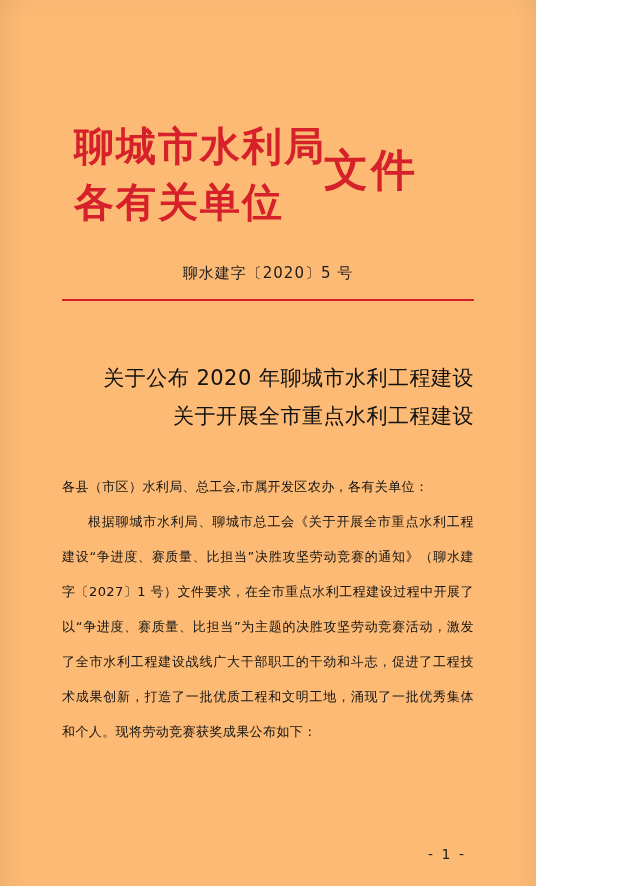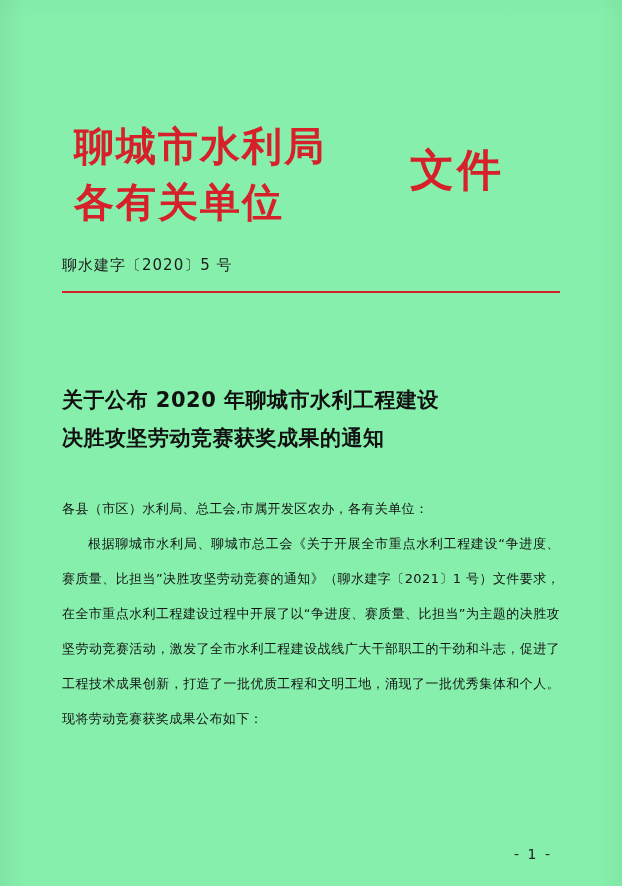--- a/index.html
+++ b/index.html
@@ -8,23 +8,23 @@
   }
   body {
     width: 622px;
     height: 886px;
     background: #ffffff;
     font-family: "Liberation Serif", serif;
     overflow: hidden;
   }
   .page {
     position: relative;
-    width: 622px;
+    width: 536px;
     height: 886px;
-    background: #86efac;
+    background: #fdba74;
     box-sizing: border-box;
     overflow: hidden;
   }
   
   .page::before {
     content: "";
     position: absolute;
     inset: 0;
     background:
       linear-gradient(90deg, rgba(0,0,0,0.045) 0px, rgba(0,0,0,0.0) 26px),
@@ -66,39 +66,39 @@
     font-weight: bold;
     font-size: 44px;
     letter-spacing: 3px;
     line-height: 52px;
     white-space: nowrap;
     margin-left: 38px;
   }
 
   
   .docnum {
-    margin-top: 14px;
-    text-align: left;
+    margin-top: 22px;
+    text-align: center;
     font-family: "DejaVu Sans", sans-serif;
     font-size: 15px;
     color: #1b1b1b;
     letter-spacing: 1px;
   }
   .redrule {
     margin-top: 16px;
     height: 2px;
     background: #d6202a;
   }
 
   
   .title {
-    margin-top: 88px;
-    text-align: left;
+    margin-top: 58px;
+    text-align: right;
     font-family: "DejaVu Sans", sans-serif;
-    font-weight: bold;
+    font-weight: normal;
     font-size: 21px;
     line-height: 38px;
     color: #111111;
     letter-spacing: 0.5px;
   }
   .title-line { display: block; }
 
   
   .body {
     margin-top: 34px;
@@ -135,24 +135,24 @@
         <div class="mast-line">各有关单位</div>
       </div>
       <div class="mast-wen">文件</div>
     </div>
 
     <div class="docnum">聊水建字〔2020〕5 号</div>
     <div class="redrule"></div>
 
     <div class="title">
       <span class="title-line">关于公布 2020 年聊城市水利工程建设</span>
-      <span class="title-line">决胜攻坚劳动竞赛获奖成果的通知</span>
+      <span class="title-line">关于开展全市重点水利工程建设</span>
     </div>
 
     <div class="body">
       <p class="para">各县（市区）水利局、总工会,市属开发区农办，各有关单位：</p>
-      <p class="para indent">根据聊城市水利局、聊城市总工会《关于开展全市重点水利工程建设“争进度、赛质量、比担当”决胜攻坚劳动竞赛的通知》（聊水建字〔2021〕1 号）文件要求，在全市重点水利工程建设过程中开展了以“争进度、赛质量、比担当”为主题的决胜攻坚劳动竞赛活动，激发了全市水利工程建设战线广大干部职工的干劲和斗志，促进了工程技术成果创新，打造了一批优质工程和文明工地，涌现了一批优秀集体和个人。现将劳动竞赛获奖成果公布如下：</p>
+      <p class="para indent">根据聊城市水利局、聊城市总工会《关于开展全市重点水利工程建设“争进度、赛质量、比担当”决胜攻坚劳动竞赛的通知》（聊水建字〔2027〕1 号）文件要求，在全市重点水利工程建设过程中开展了以“争进度、赛质量、比担当”为主题的决胜攻坚劳动竞赛活动，激发了全市水利工程建设战线广大干部职工的干劲和斗志，促进了工程技术成果创新，打造了一批优质工程和文明工地，涌现了一批优秀集体和个人。现将劳动竞赛获奖成果公布如下：</p>
     </div>
 
   </div>
 
   <div class="pagenum">- 1 -</div>
 </div>
 
 </body></html>

